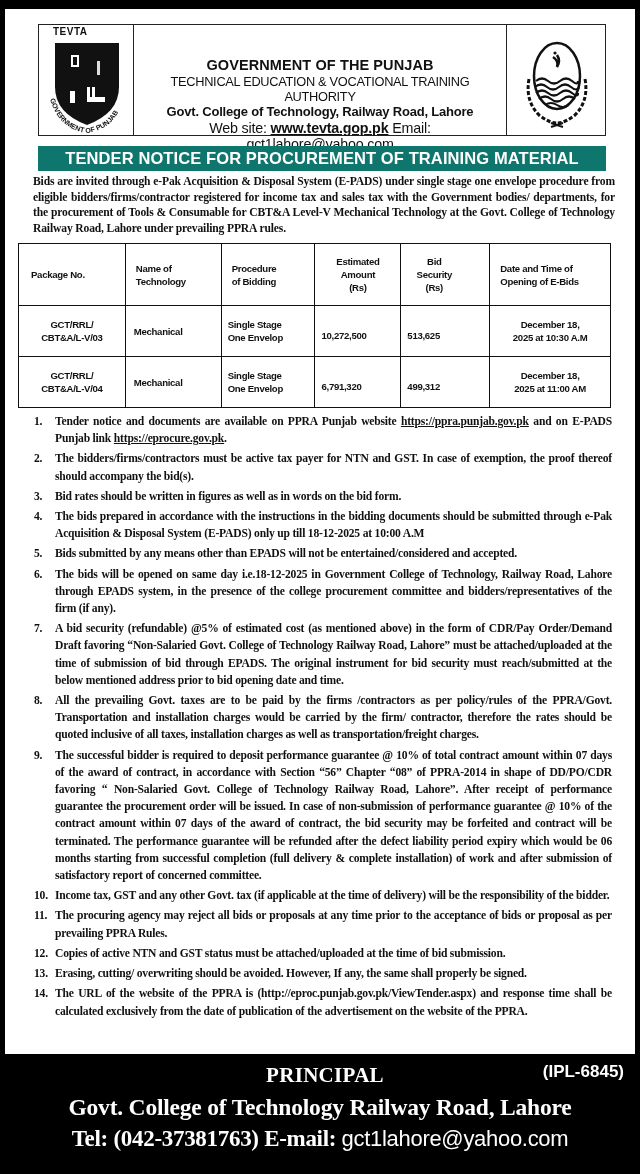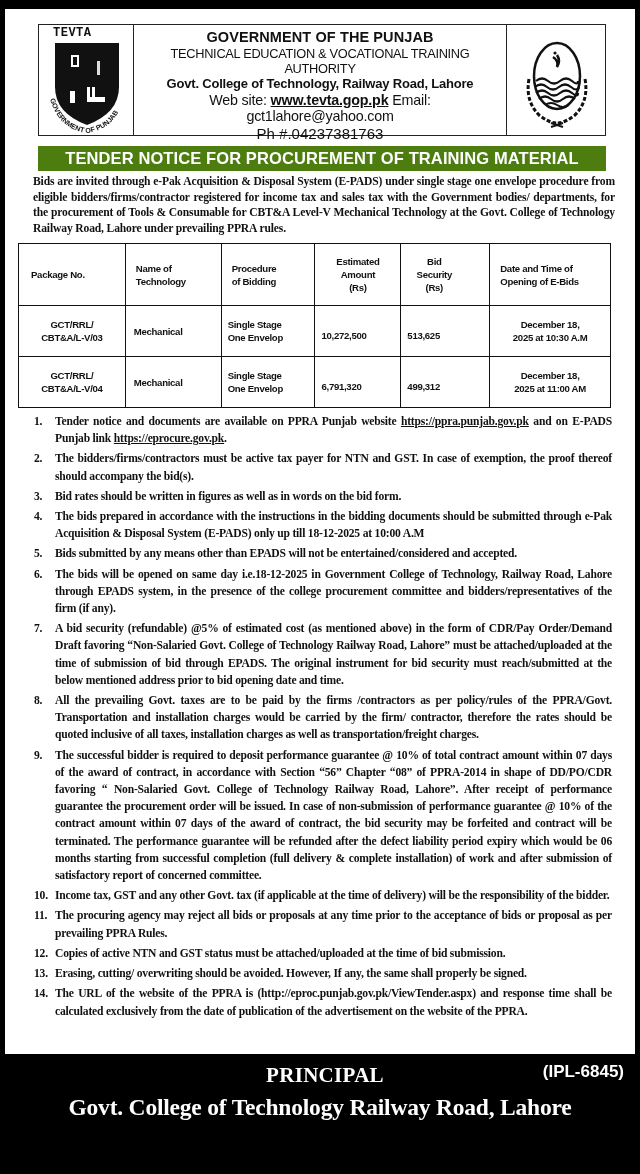--- a/index.html
+++ b/index.html
@@ -12,35 +12,35 @@
   }
 
   
   .hdr {
     position: absolute; left: 33px; top: 15px; width: 568px; height: 112px;
     border: 1.5px solid #222; display: flex;
   }
   .hdr .logo-left { width: 95px; border-right: 1.5px solid #222; position: relative; }
   .hdr .center { flex: 1; text-align: center; font-family: "Liberation Sans", sans-serif; padding-top: 4px; line-height: 1.18; }
   .hdr .logo-right { width: 99px; border-left: 1.5px solid #222; position: relative; }
-  .hdr .l1 { font-size: 14.5px; font-weight: bold; letter-spacing: 0.1px; }
+  .hdr .l1 { font-size: 14.5px; font-weight: bold; letter-spacing: 0.1px; margin-top: 28px; }
   .hdr .l2 { font-size: 12.8px; letter-spacing: -0.3px; }
   .hdr .l3 { font-size: 13px; font-weight: bold; letter-spacing: -0.2px; }
   .hdr .l4 { font-size: 14.3px; letter-spacing: -0.2px; }
   .hdr .l4 u { text-decoration: underline; font-weight: bold; }
   .hdr .l5 { font-size: 15px; }
 
-  .tevta-text { position: absolute; left: 14px; top: 1px; font-family: Liberation Mono, monospace; font-weight: bold; font-size: 12px; letter-spacing: 0.5px; }
+  .tevta-text { position: absolute; left: 14px; top: 1px; font-family: Liberation Sans, sans-serif; font-weight: bold; font-size: 10px; letter-spacing: 0.5px; }
   .tevta-svg { position: absolute; left: 6px; top: 0; }
   .punjab-svg { position: absolute; left: 10px; top: 6px; }
 
   
   .banner {
     position: absolute; left: 33px; top: 137px; width: 568px; height: 25px;
-    background: #4d7c0f; color: #fff; font-family: "Liberation Sans", sans-serif;
+    background: #0f766e; color: #fff; font-family: "Liberation Sans", sans-serif;
     font-weight: bold; font-size: 16.5px; text-align: center; line-height: 25px; letter-spacing: 0.1px;
   }
 
   .intro {
     position: absolute; left: 28px; top: 165px; width: 582px;
     font-size: 11.6px; line-height: 15.5px; text-align: justify; font-weight: bold;
     letter-spacing: -0.15px;
   }
   .intro b.strong { font-weight: 900; }
 
@@ -233,13 +233,14 @@
   <li>
       <span class="num">14.</span>
       <span class="txt">The URL of the website of the PPRA is (http://eproc.punjab.gov.pk/ViewTender.aspx) and response time shall be calculated exclusively from the date of publication of the advertisement on the website of the PPRA.</span>
     </li>
 </ol>
 
 <div class="footer">
   <div class="f-principal">PRINCIPAL</div>
   <div class="f-ref">(IPL-6845)</div>
   <div class="f-college">Govt. College of Technology Railway Road, Lahore</div>
+  <div class="f-contact"><span class="tel">Tel: (042-37381763) E-mail: </span><span class="mail">gct1lahore@yahoo.com</span></div>
 </div>
 
 </body></html>

